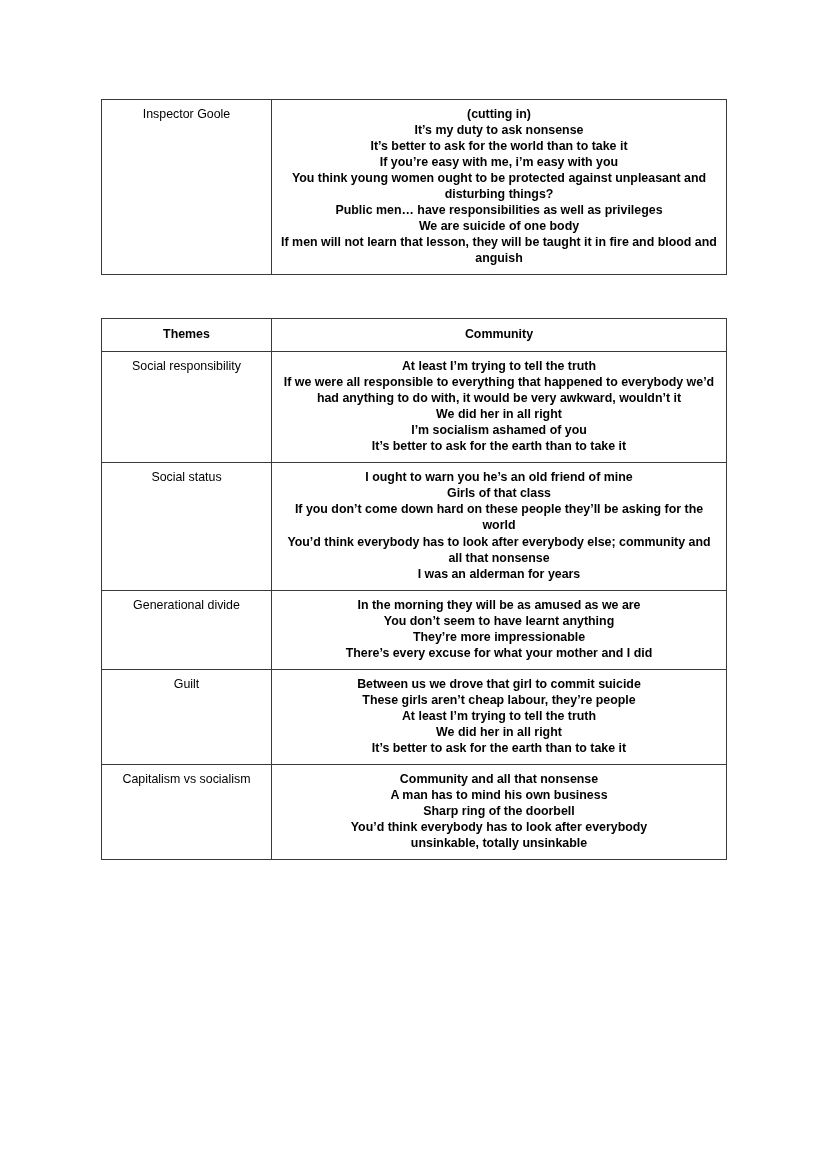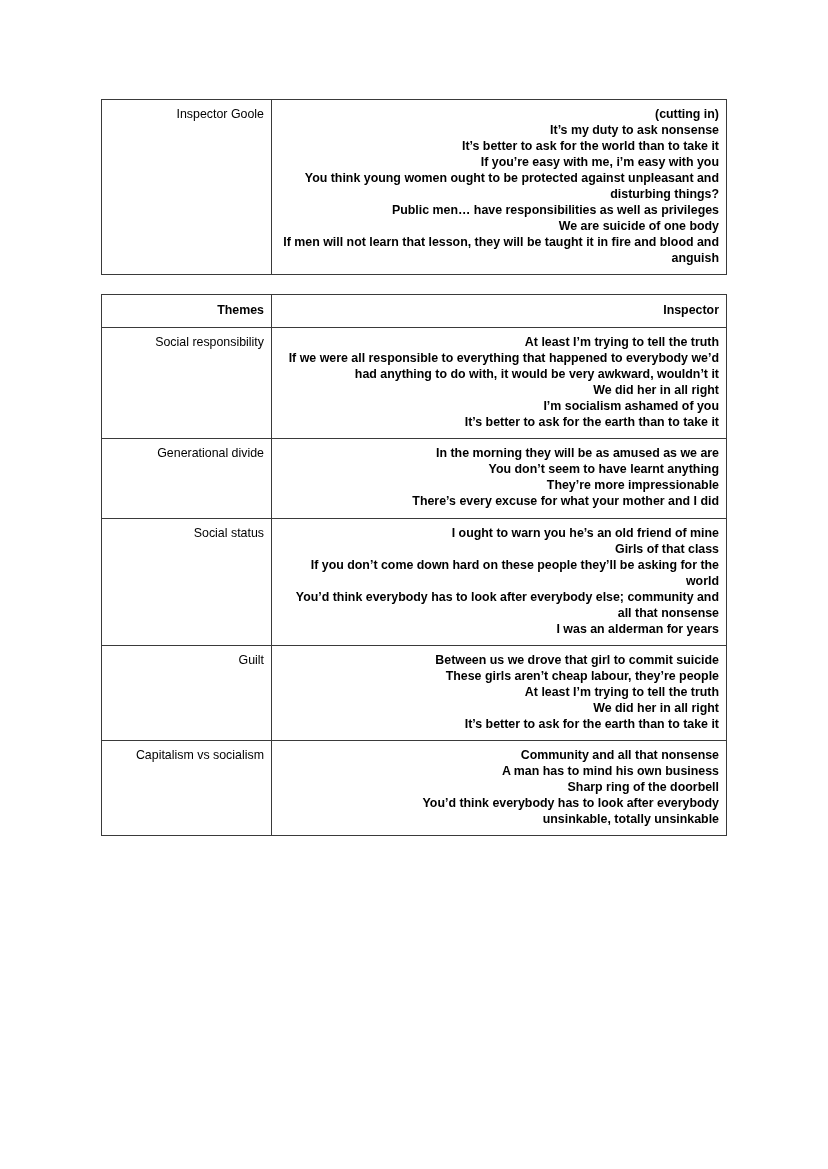--- a/index.html
+++ b/index.html
@@ -30,30 +30,30 @@
   .doc-table {
     position: absolute;
     left: 101px;
     width: 625px;
     border-collapse: collapse;
     table-layout: fixed;
     background: #ffffff;
   }
 
   #character-table { top: 99px; }
-  #themes-table    { top: 294px; }
+  #themes-table    { top: 318px; }
 
   .doc-table td,
   .doc-table th {
     border: 1.3px solid #3a3a3a;
     vertical-align: top;
     padding: 6px 7px 8px 7px;
     font-size: 12.4px;
     line-height: 16.05px;
-    text-align: right;
+    text-align: center;
     font-weight: normal;
   }
 
   .col-label  { width: 170px; }
   .col-body   { width: 455px; }
 
   .doc-table th {
     font-weight: bold;
     padding-top: 7px;
     padding-bottom: 9px;
@@ -96,54 +96,54 @@
   </table>
 
   <table class="doc-table" id="themes-table">
     <colgroup>
       <col class="col-label">
       <col class="col-body">
     </colgroup>
     <thead>
       <tr>
         <th>Themes</th>
-        <th>Inspector</th>
+        <th>Community</th>
       </tr>
     </thead>
     <tbody>
 
       <tr>
         <td class="label-cell">Social responsibility</td>
         <td class="cell-lines">
           <div>At least I’m trying to tell the truth</div>
           <div>If we were all responsible to everything that happened to everybody we’d had anything to do with, it would be very awkward, wouldn’t it</div>
           <div>We did her in all right</div>
           <div>I’m socialism ashamed of you</div>
           <div>It’s better to ask for the earth than to take it</div>
         </td>
       </tr>
 
       <tr>
-        <td class="label-cell">Generational divide</td>
-        <td class="cell-lines">
-          <div>In the morning they will be as amused as we are</div>
-          <div>You don’t seem to have learnt anything</div>
-          <div>They’re more impressionable</div>
-          <div>There’s every excuse for what your mother and I did</div>
-        </td>
-      </tr>
-
-      <tr>
         <td class="label-cell">Social status</td>
         <td class="cell-lines">
           <div>I ought to warn you he’s an old friend of mine</div>
           <div>Girls of that class</div>
           <div>If you don’t come down hard on these people they’ll be asking for the world</div>
           <div>You’d think everybody has to look after everybody else; community and all that nonsense</div>
           <div>I was an alderman for years</div>
+        </td>
+      </tr>
+
+      <tr>
+        <td class="label-cell">Generational divide</td>
+        <td class="cell-lines">
+          <div>In the morning they will be as amused as we are</div>
+          <div>You don’t seem to have learnt anything</div>
+          <div>They’re more impressionable</div>
+          <div>There’s every excuse for what your mother and I did</div>
         </td>
       </tr>
 
       <tr>
         <td class="label-cell">Guilt</td>
         <td class="cell-lines">
           <div>Between us we drove that girl to commit suicide</div>
           <div>These girls aren’t cheap labour, they’re people</div>
           <div>At least I’m trying to tell the truth</div>
           <div>We did her in all right</div>

